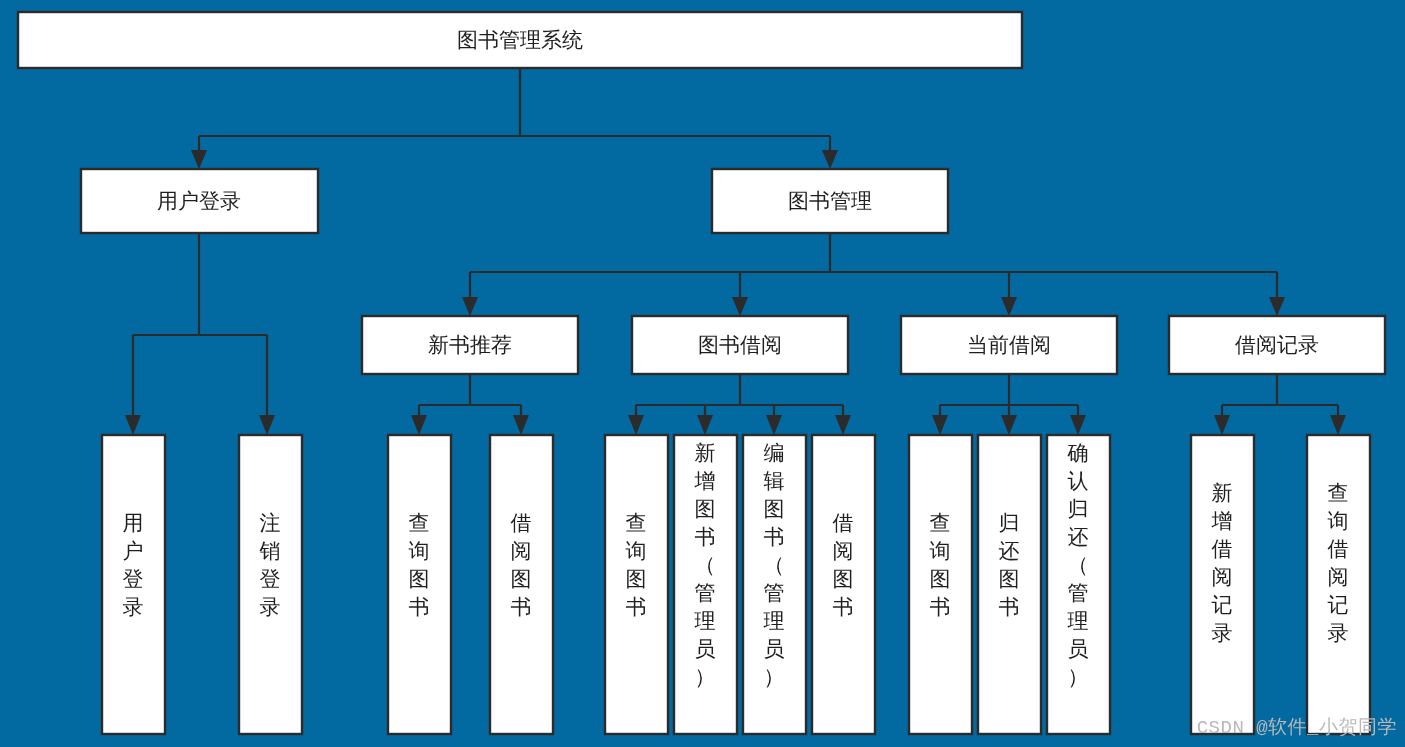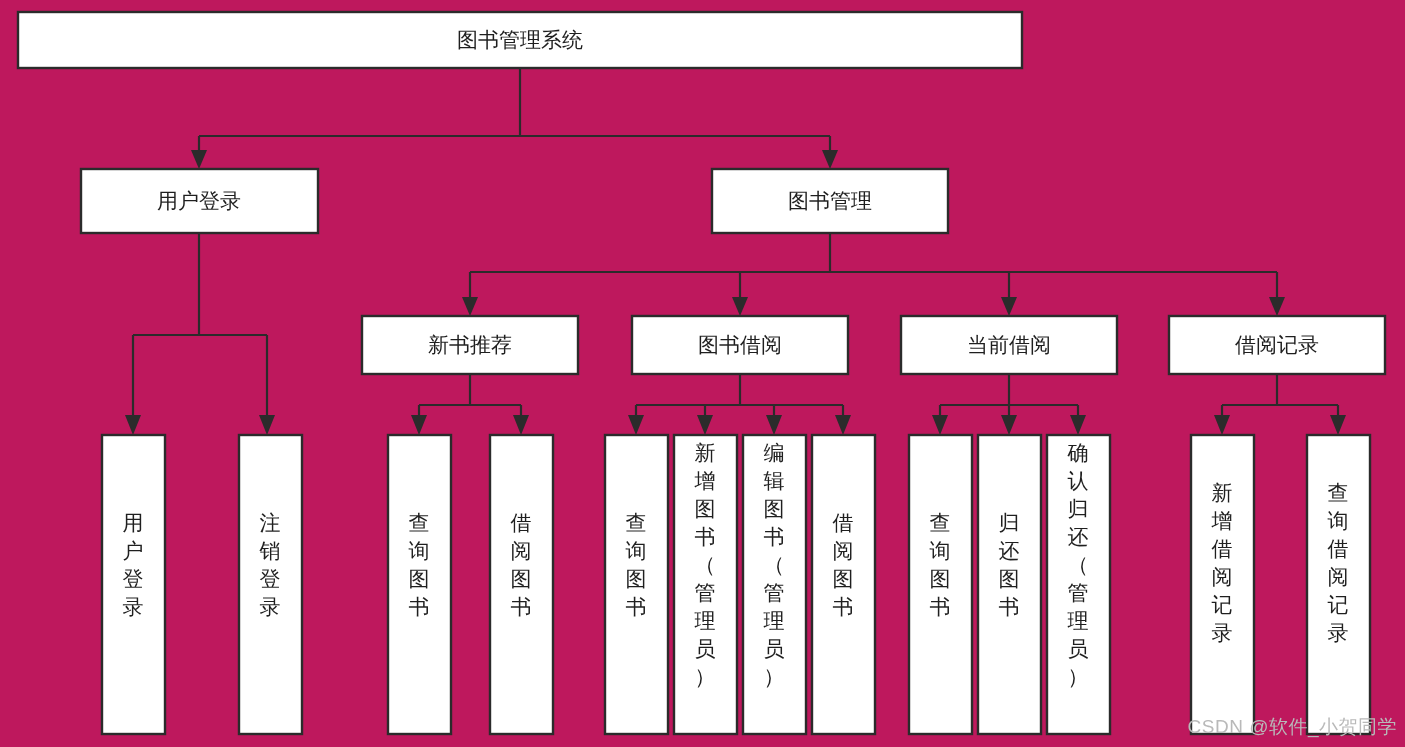--- a/index.html
+++ b/index.html
@@ -12,21 +12,21 @@
     width: 1405px;
     height: 747px;
     font-family: "DejaVu Sans", "Liberation Sans", sans-serif;
     overflow: hidden;
     position: relative;
   }
   #diagram-root {
     position: relative;
     width: 1405px;
     height: 747px;
-    background: #be185d;
+    background: #0369a1;
   }
   svg#diagram-svg {
     position: absolute;
     left: 0;
     top: 0;
     width: 1405px;
     height: 747px;
     display: block;
   }
   .node-box {
@@ -54,21 +54,21 @@
   .node-label-v {
     font-family: "DejaVu Sans", "Liberation Sans", sans-serif;
     font-size: 21px;
     fill: #1f1f1f;
     text-anchor: middle;
   }
   .watermark-text {
     position: absolute;
     right: 8px;
     bottom: 7px;
-    font-family: Liberation Sans, sans-serif;
+    font-family: Liberation Mono, monospace;
     font-size: 19px;
     color: #b9b9b9;
     letter-spacing: 0.5px;
     white-space: nowrap;
     user-select: none;
   }
 </style>
 </head>
 <body>
 

